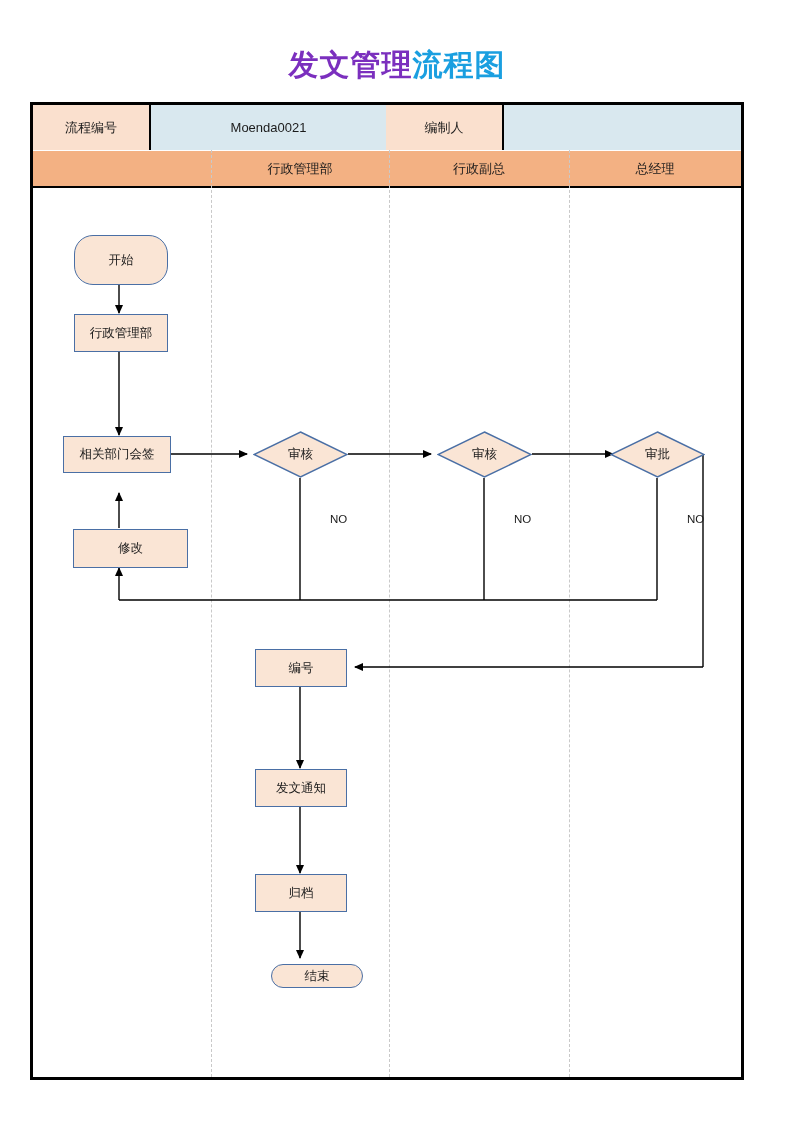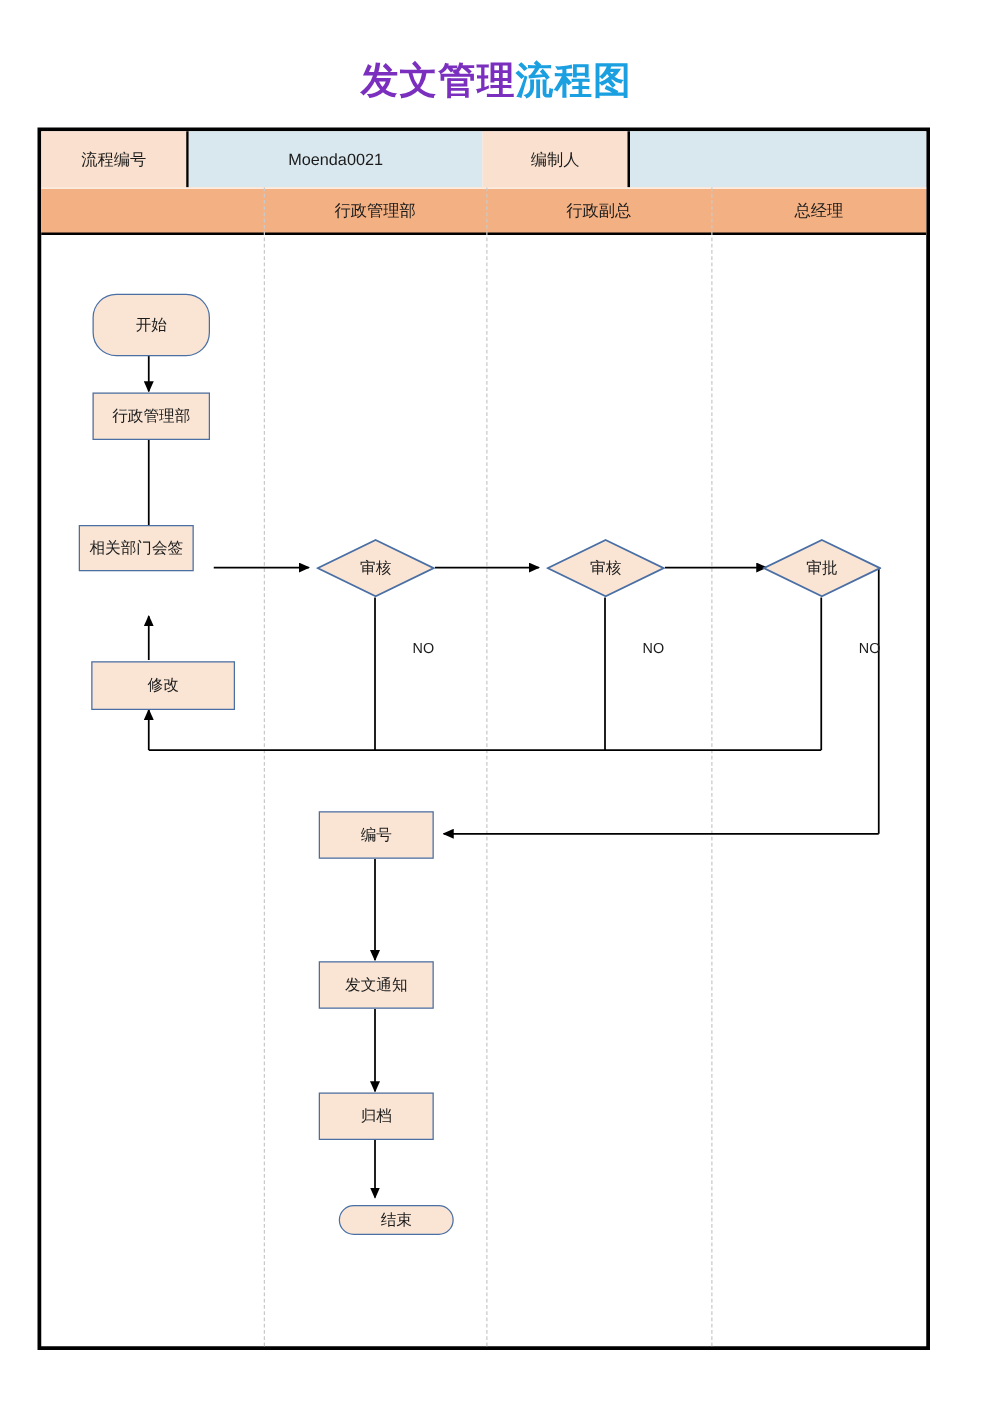--- a/index.html
+++ b/index.html
@@ -146,21 +146,21 @@
           <path d="M267,619 L267,685" marker-end="url(#arrow)"></path>
 
           <path d="M267,724 L267,770" marker-end="url(#arrow)"></path>
         </g>
       </svg>
 
       <div class="node rounded" style="left:41px;top:47px;width:94px;height:50px;">开始</div>
 
       <div class="node" style="left:41px;top:126px;width:94px;height:38px;">行政管理部</div>
 
-      <div class="node" style="left:30px;top:232px;width:92px;height:37px;">相关部门会签</div>
+      <div class="node" style="left:30px;top:248px;width:108px;height:37px;">相关部门会签</div>
 
       <div class="node" style="left:40px;top:341px;width:115px;height:39px;">修改</div>
 
       <div class="node diamond" style="left:220px;top:243px;width:95px;height:47px;">
         <svg class="diamond-shape" width="95" height="47" viewBox="0 0 95 47">
           <polygon points="47.5,1 94,23.5 47.5,46 1,23.5" fill="#fae5d5" stroke="#4a6fa5" stroke-width="1.4"></polygon>
         </svg>
         <span class="diamond-label">审核</span>
       </div>
 

